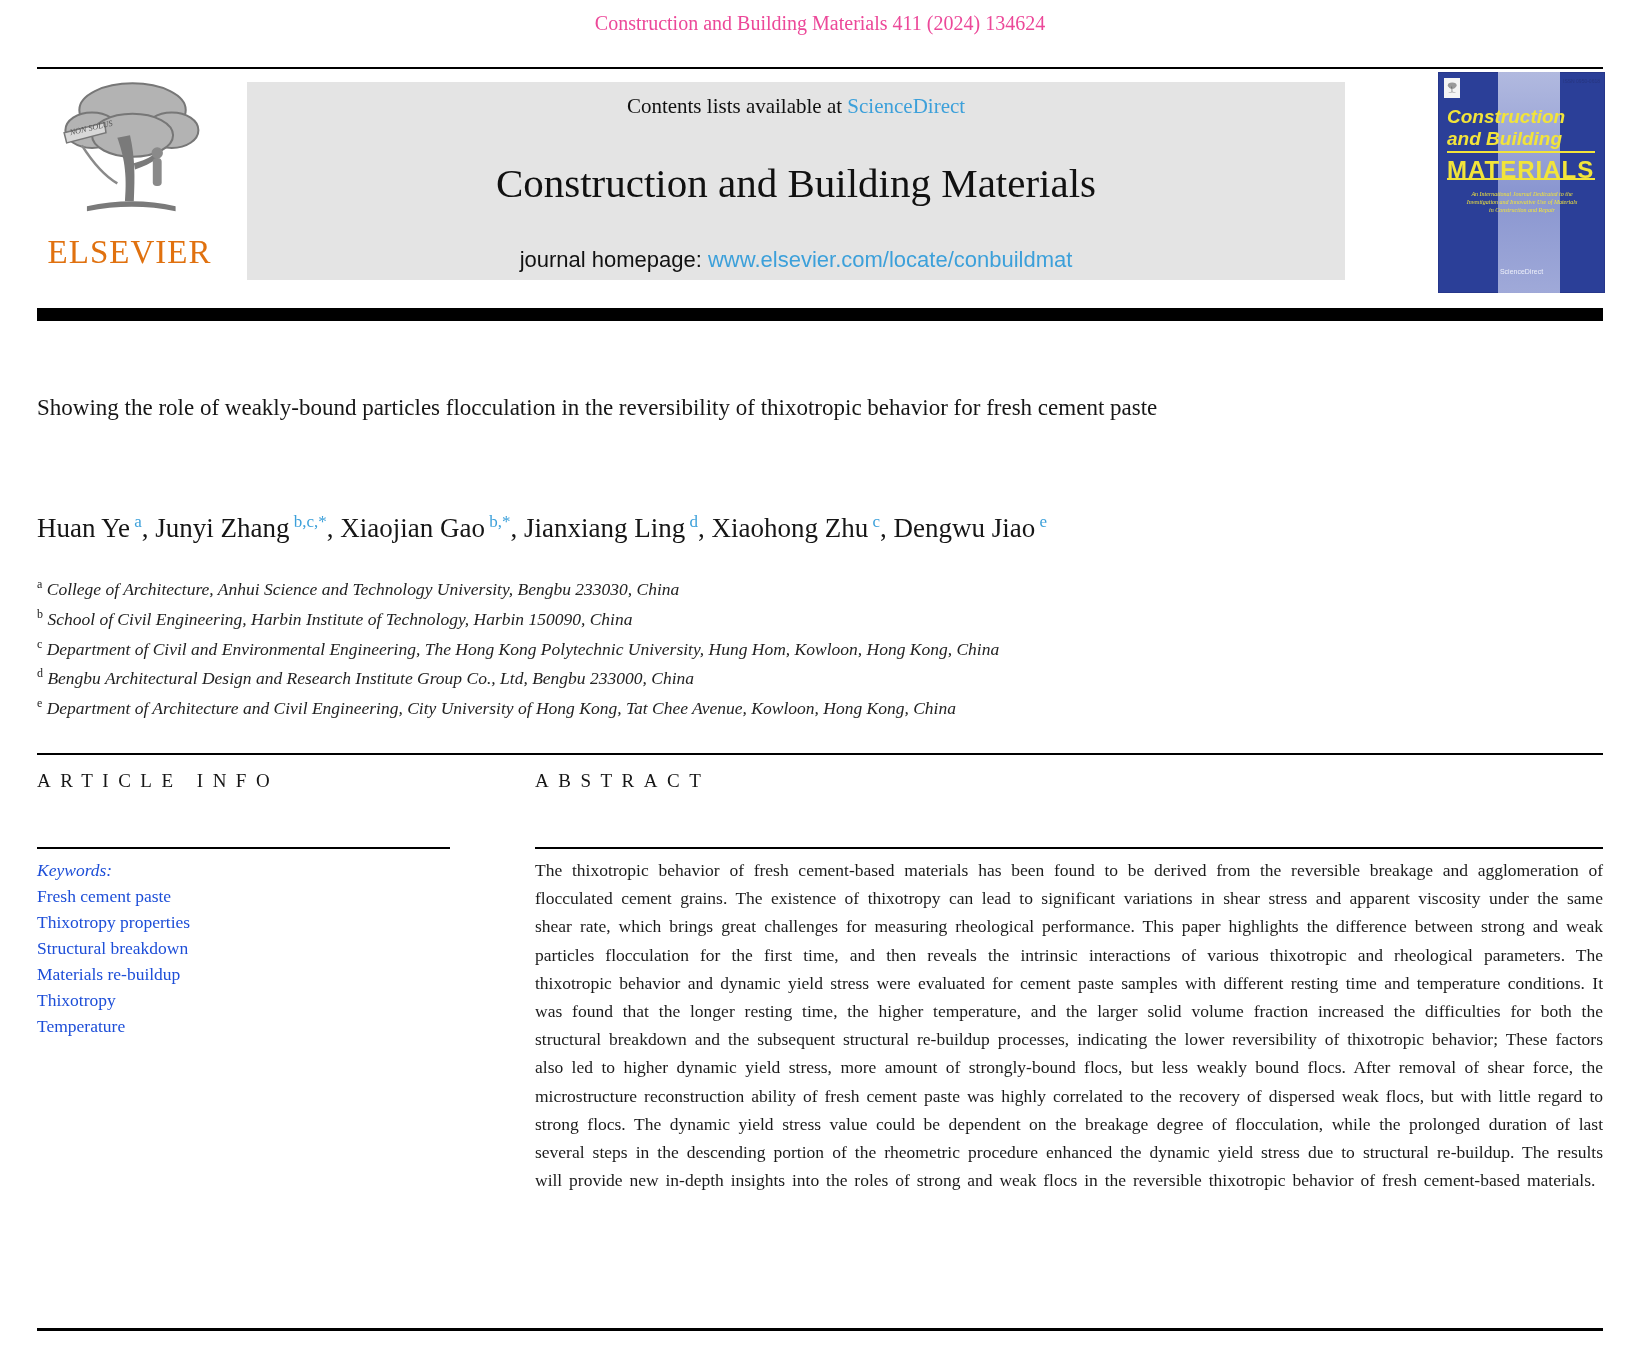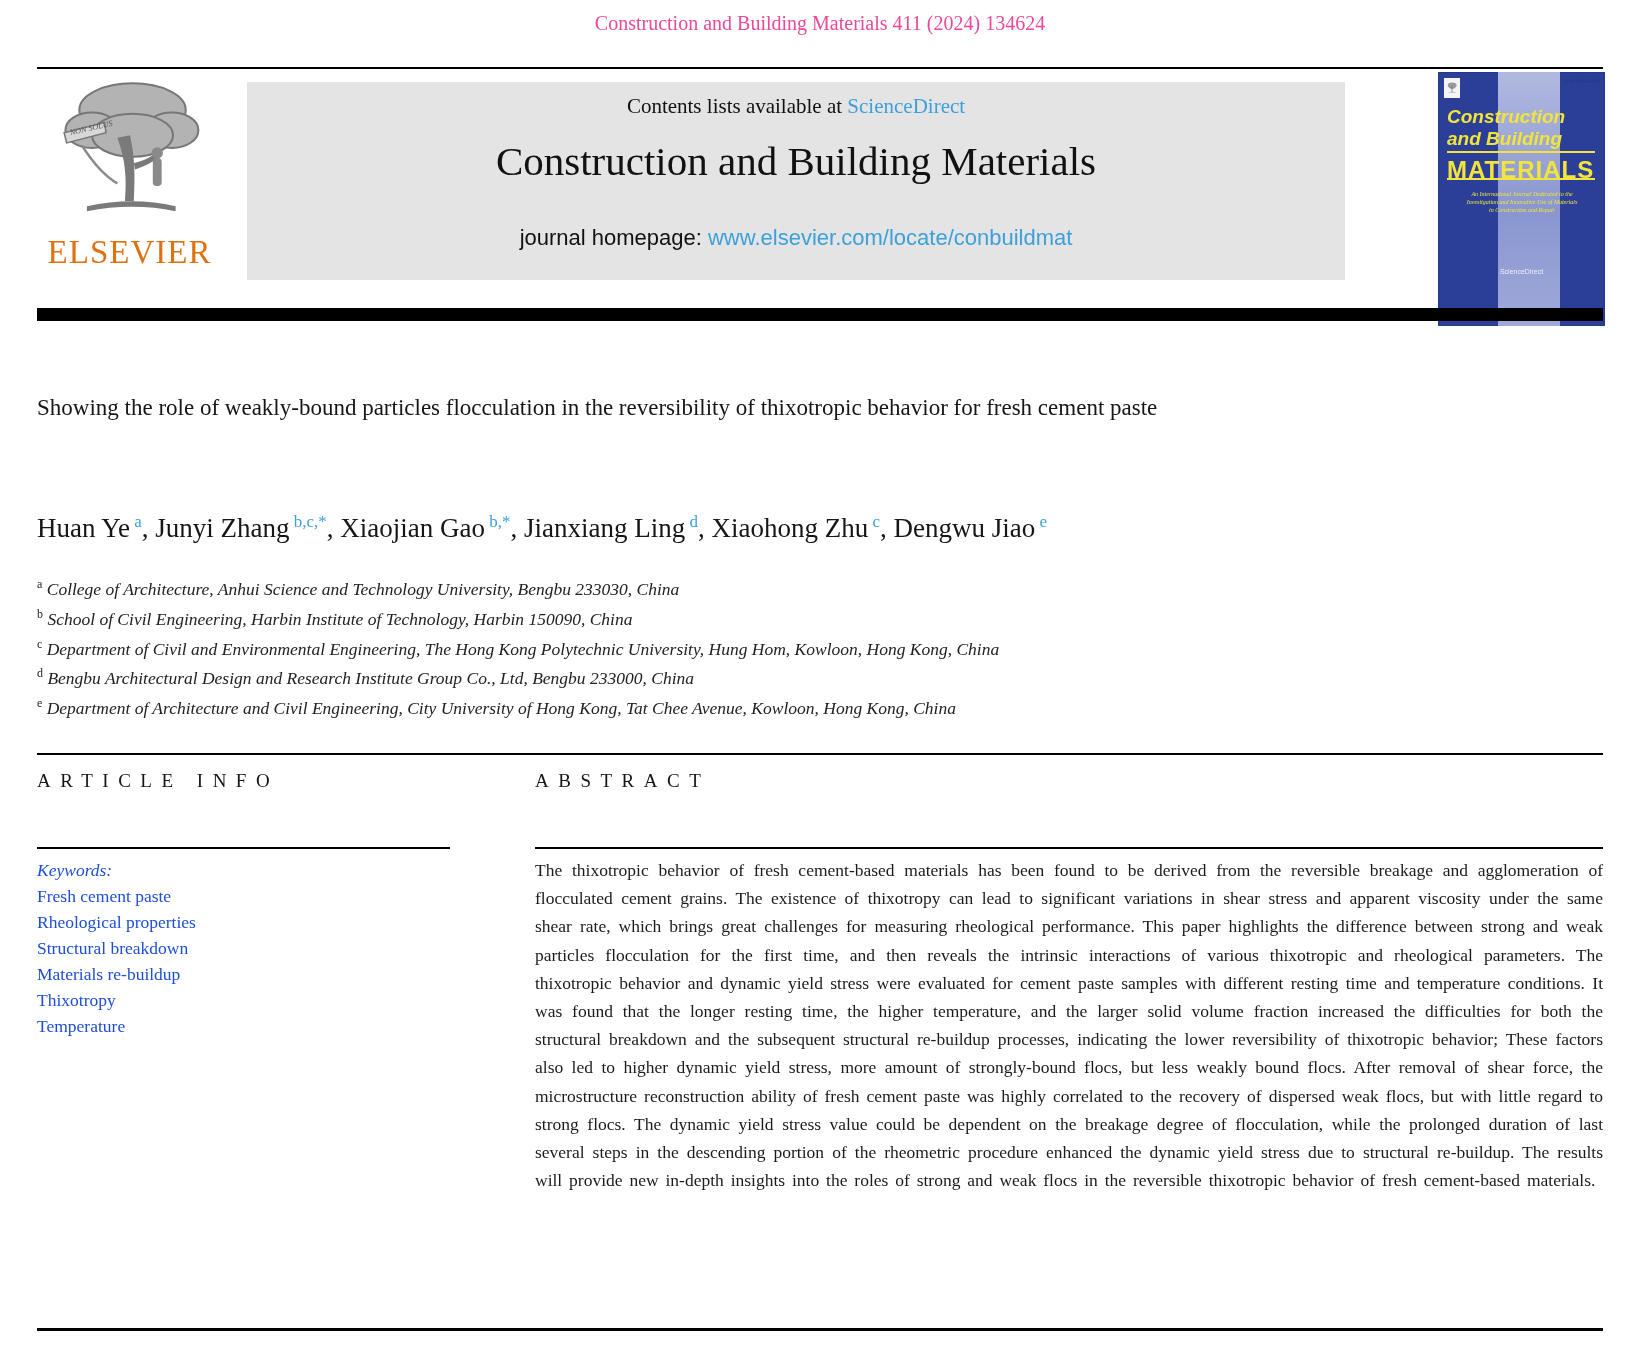--- a/index.html
+++ b/index.html
@@ -20,26 +20,26 @@
   .elsevier{position:absolute;left:37px;top:74px;width:185px;text-align:center;}
   .elsevier svg{display:block;margin:0 auto;}
   .elsevier-word{font-size:33px;letter-spacing:1px;color:#e0710f;margin-top:2px;
                  font-family:"Liberation Serif",serif;}
 
   
   .masthead{position:absolute;left:247px;top:82px;width:1098px;height:198px;background:#e4e4e4;
             text-align:center;}
   .contents-line{margin-top:12px;font-size:21px;color:#111;}
   .masthead a{color:#3ca0da;text-decoration:none;cursor:pointer;}
-  .journal-title{margin-top:18px;font-size:41px;color:#111;}
+  .journal-title{margin-top:40px;font-size:41px;color:#111;}
   .homepage-line{margin-top:40px;font-size:22px;color:#111;
                  font-family:"Liberation Sans",sans-serif;}
 
   
-  .cover{position:absolute;left:1438px;top:72px;width:167px;height:254px;background:#2b3f98;
+  .cover{position:absolute;left:1438px;top:72px;width:167px;height:221px;background:#2b3f98;
          overflow:hidden;box-shadow:0 0 0 1px #26368a inset;}
   .cover-stripe{position:absolute;left:60px;top:0;width:62px;height:100%;
                 background:linear-gradient(180deg,#c9cfec 0%,#9aa5da 55%,#b4bce4 100%);opacity:.85;}
   .cover-mark{position:absolute;left:6px;top:6px;width:16px;height:20px;background:#f4f4f4;
               display:flex;align-items:center;justify-content:center;}
   .cover-issn{position:absolute;right:5px;top:6px;font-size:5px;color:#27357f;
               font-family:"Liberation Sans",sans-serif;}
   .cover-t1{position:absolute;left:9px;top:34px;width:150px;font-size:19px;font-weight:bold;
             font-style:italic;color:#f2e43a;font-family:"Liberation Sans",sans-serif;}
   .cover-t2{position:absolute;left:9px;top:56px;width:150px;font-size:19px;font-weight:bold;
@@ -157,21 +157,21 @@
 
   <div class="section-heading h-left">ARTICLE INFO</div>
   <div class="section-heading h-right">ABSTRACT</div>
   <div class="heading-rule hr-left"></div>
   <div class="heading-rule hr-right"></div>
 
   <div class="keywords">
     <div class="kw-label">Keywords:</div>
     <div>
         <div class="kw-item">Fresh cement paste</div>
-        <div class="kw-item">Rheological properties</div>
+        <div class="kw-item">Thixotropy properties</div>
         <div class="kw-item">Structural breakdown</div>
         <div class="kw-item">Materials re-buildup</div>
         <div class="kw-item">Thixotropy</div>
         <div class="kw-item">Temperature</div>
       </div>
   </div>
 
   <p class="abstract">The thixotropic behavior of fresh cement-based materials has been found to be derived from the reversible breakage and agglomeration of flocculated cement grains. The existence of thixotropy can lead to significant variations in shear stress and apparent viscosity under the same shear rate, which brings great challenges for measuring rheological performance. This paper highlights the difference between strong and weak particles flocculation for the first time, and then reveals the intrinsic interactions of various thixotropic and rheological parameters. The thixotropic behavior and dynamic yield stress were evaluated for cement paste samples with different resting time and temperature conditions. It was found that the longer resting time, the higher temperature, and the larger solid volume fraction increased the difficulties for both the structural breakdown and the subsequent structural re-buildup processes, indicating the lower reversibility of thixotropic behavior; These factors also led to higher dynamic yield stress, more amount of strongly-bound flocs, but less weakly bound flocs. After removal of shear force, the microstructure reconstruction ability of fresh cement paste was highly correlated to the recovery of dispersed weak flocs, but with little regard to strong flocs. The dynamic yield stress value could be dependent on the breakage degree of flocculation, while the prolonged duration of last several steps in the descending portion of the rheometric procedure enhanced the dynamic yield stress due to structural re-buildup. The results will provide new in-depth insights into the roles of strong and weak flocs in the reversible thixotropic behavior of fresh cement-based materials.</p>
 
   <div class="rule bottom-rule"></div>

